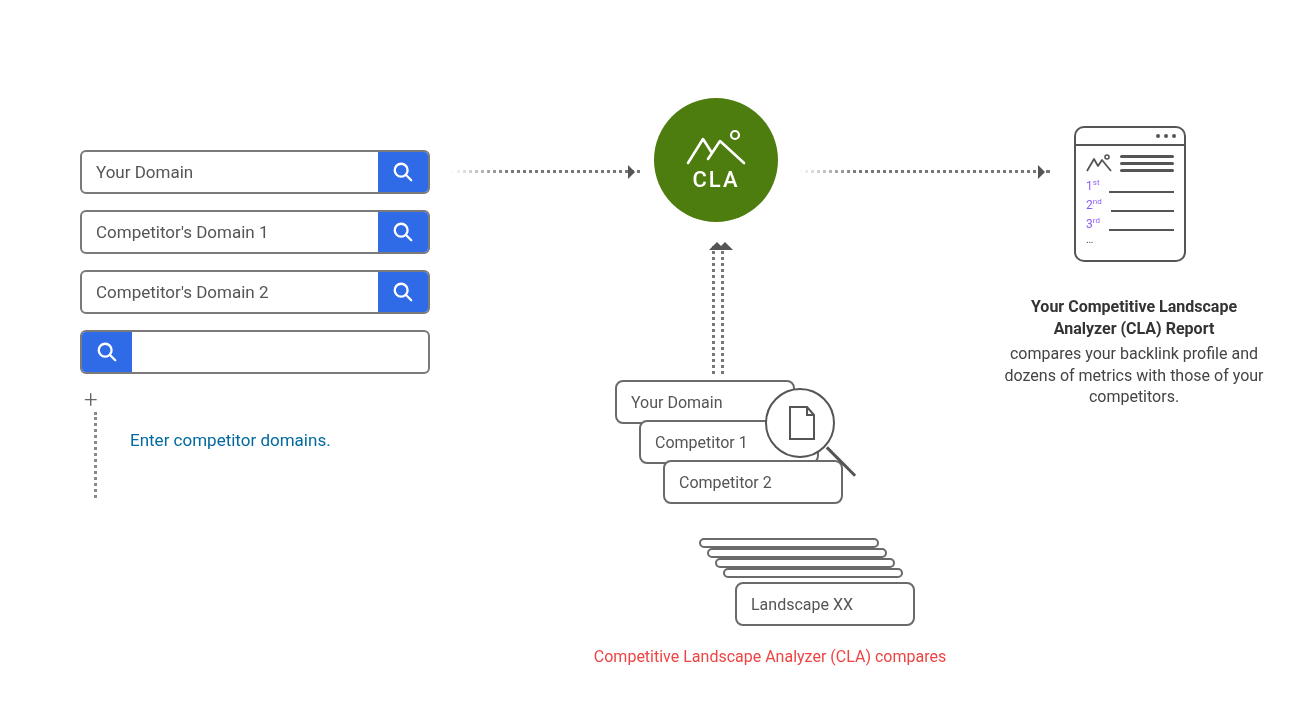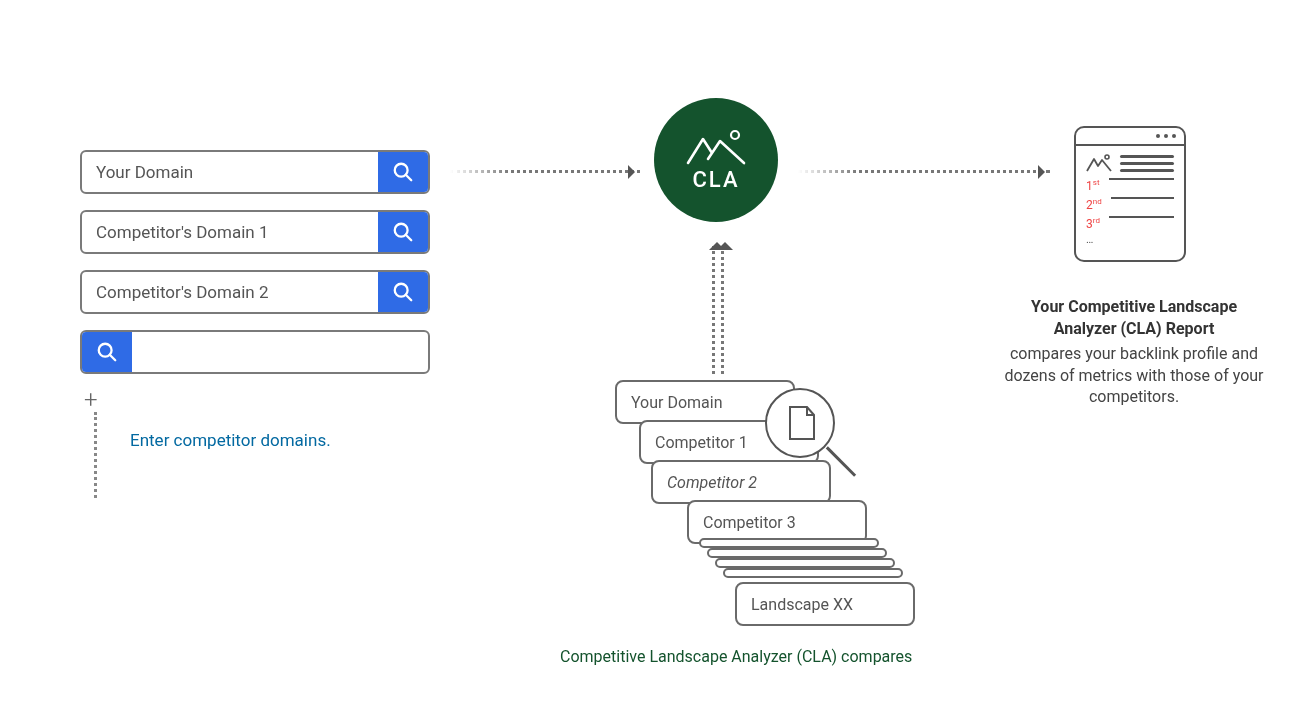--- a/index.html
+++ b/index.html
@@ -71,21 +71,21 @@
     height: 86px;
     border-left: 3px dotted #888;
   }
   
   .cla-badge {
     position: absolute;
     left: 654px;
     top: 98px;
     width: 124px;
     height: 124px;
-    background: #14532d;
+    background: #4d7c0f;
     border-radius: 50%;
     display: flex;
     flex-direction: column;
     align-items: center;
     justify-content: center;
     color: #fff;
   }
   .cla-badge svg.mountain { width: 60px; height: 36px; margin-bottom: 2px; }
   .cla-badge .cla-text {
     font-size: 22px;
@@ -172,23 +172,23 @@
   }
   .mag-overlay .doc {
     position: absolute;
     left: 20px; top: 14px;
   }
   .stack-caption {
     position: absolute;
     left: 560px;
     top: 646px;
     width: 420px;
-    text-align: left;
+    text-align: center;
     font-size: 16px;
-    color: #14532d;
+    color: #ef4444;
     line-height: 1.35;
   }
   
   .report-icon {
     position: absolute;
     left: 1074px;
     top: 126px;
     width: 112px;
     height: 136px;
     border: 2.5px solid #555;
@@ -205,21 +205,21 @@
     gap: 4px;
   }
   .report-icon .topbar span {
     width: 4px; height: 4px; border-radius: 50%;
     background: #555;
   }
   .report-icon .thumb-row { display:flex; padding: 8px 10px 4px; gap: 8px; align-items:center; }
   .report-icon .mini-mountain { width:26px; height:18px; }
   .report-icon .bars { flex:1; display:flex; flex-direction:column; gap:4px; }
   .report-icon .bars div { height:3px; background:#555; border-radius:2px; }
-  .report-icon .rank-row { display:flex; align-items:flex-start; padding: 2px 10px; gap:9px; font-size:12px; color:#ef4444; }
+  .report-icon .rank-row { display:flex; align-items:flex-end; padding: 2px 10px; gap:9px; font-size:12px; color:#8b5cf6; }
   .report-icon .rank-row .line { flex:1; height:2px; background:#555; }
   .report-icon .rank-row sup { font-size:8px; }
   .report-icon .ellipsis { padding:0 10px; font-size:11px; color:#555; }
   .report-text {
     position: absolute;
     left: 1004px;
     top: 296px;
     width: 260px;
     text-align: center;
     font-size: 16px;
@@ -297,25 +297,22 @@
   <div class="head2"></div>
 </div>
 
 <div class="stack">
   <div class="card" style="left:0px;  top:0px;">
       <span>Your Domain</span>
     </div>
   <div class="card" style="left:24px; top:40px;">
       <span>Competitor 1</span>
     </div>
-  <div class="card" style="left:36px; top:80px;font-style:italic;">
+  <div class="card" style="left:48px; top:80px;">
       <span>Competitor 2</span>
-    </div>
-  <div class="card" style="left:72px; top:120px;">
-      <span>Competitor 3</span>
     </div>
 
   <div class="card" style="left:84px; top:158px; height:10px; padding:0;"></div>
   <div class="card" style="left:92px; top:168px; height:10px; padding:0;"></div>
   <div class="card" style="left:100px;top:178px; height:10px; padding:0;"></div>
   <div class="card" style="left:108px;top:188px; height:10px; padding:0;"></div>
   <div class="card" style="left:120px;top:202px;">
       <span>Landscape XX</span>
     </div>
 

